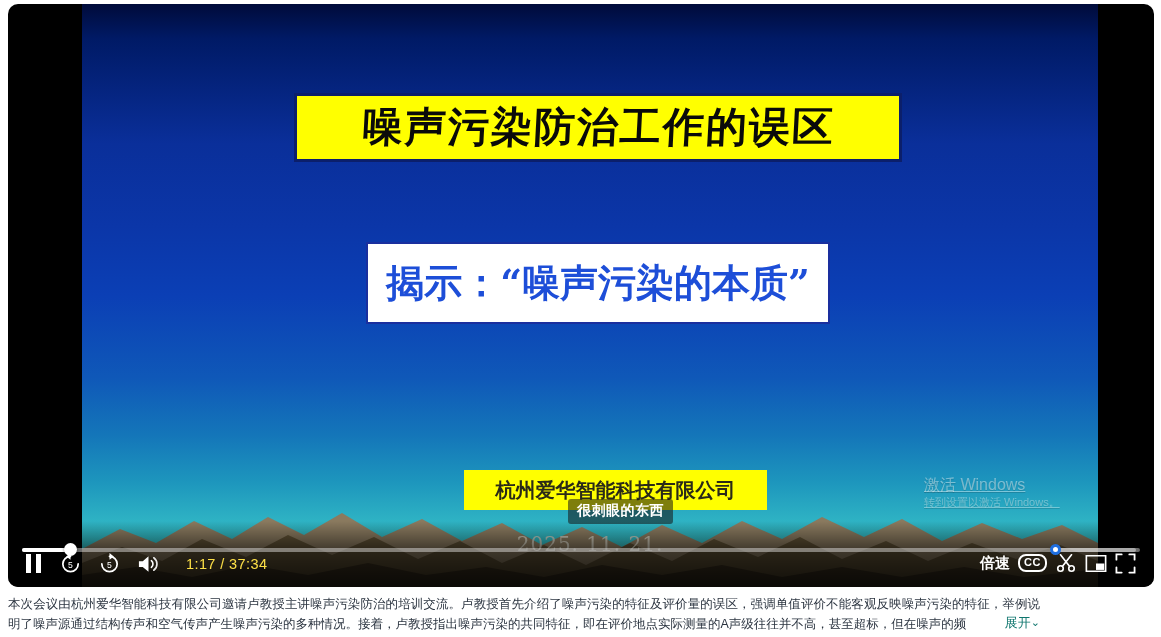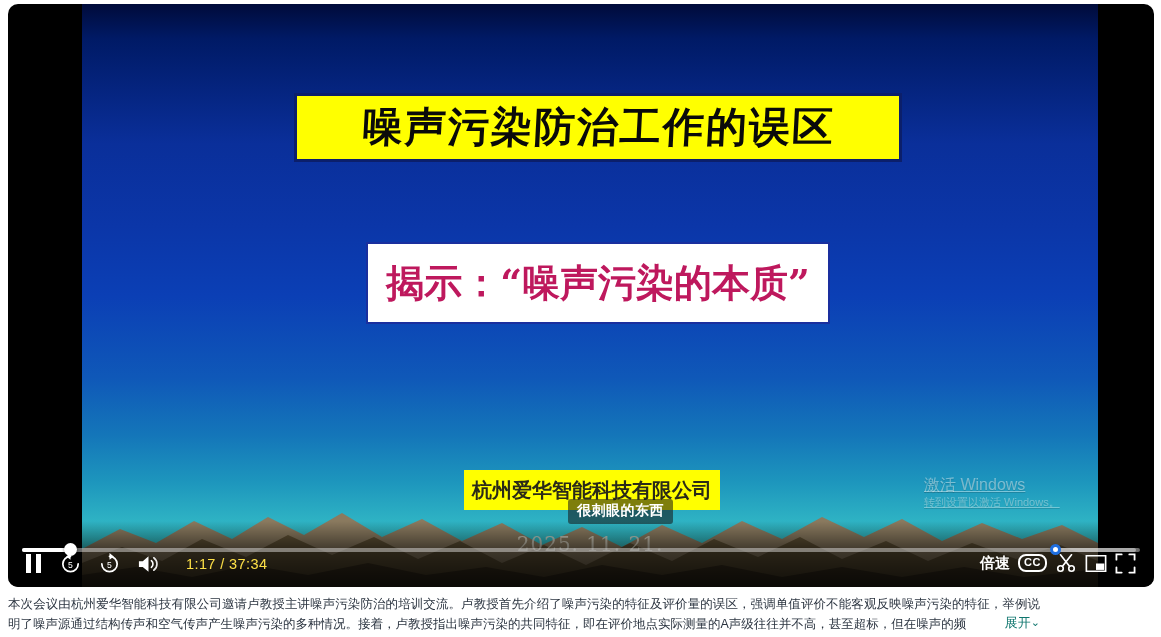--- a/index.html
+++ b/index.html
@@ -67,29 +67,29 @@
     left: 284px; top: 238px;
     width: 464px; height: 82px;
     background: #ffffff;
     border: 2px solid #1a2f9e;
     display: flex; align-items: center; justify-content: center;
   }
   .subtitle-text {
     font-family: "DejaVu Serif", serif;
     font-size: 38px;
     font-weight: 700;
-    color: #be185d;
+    color: #1d4ed8;
     white-space: nowrap;
   }
 
   
   .company-banner {
     position: absolute;
     left: 382px; top: 466px;
-    width: 256px; height: 40px;
+    width: 303px; height: 40px;
     background: #ffff00;
     display: flex; align-items: center; justify-content: center;
   }
   .company-text {
     font-family: "DejaVu Serif", serif;
     font-size: 20px;
     font-weight: 700;
     color: #2a2a18;
     white-space: nowrap;
   }

